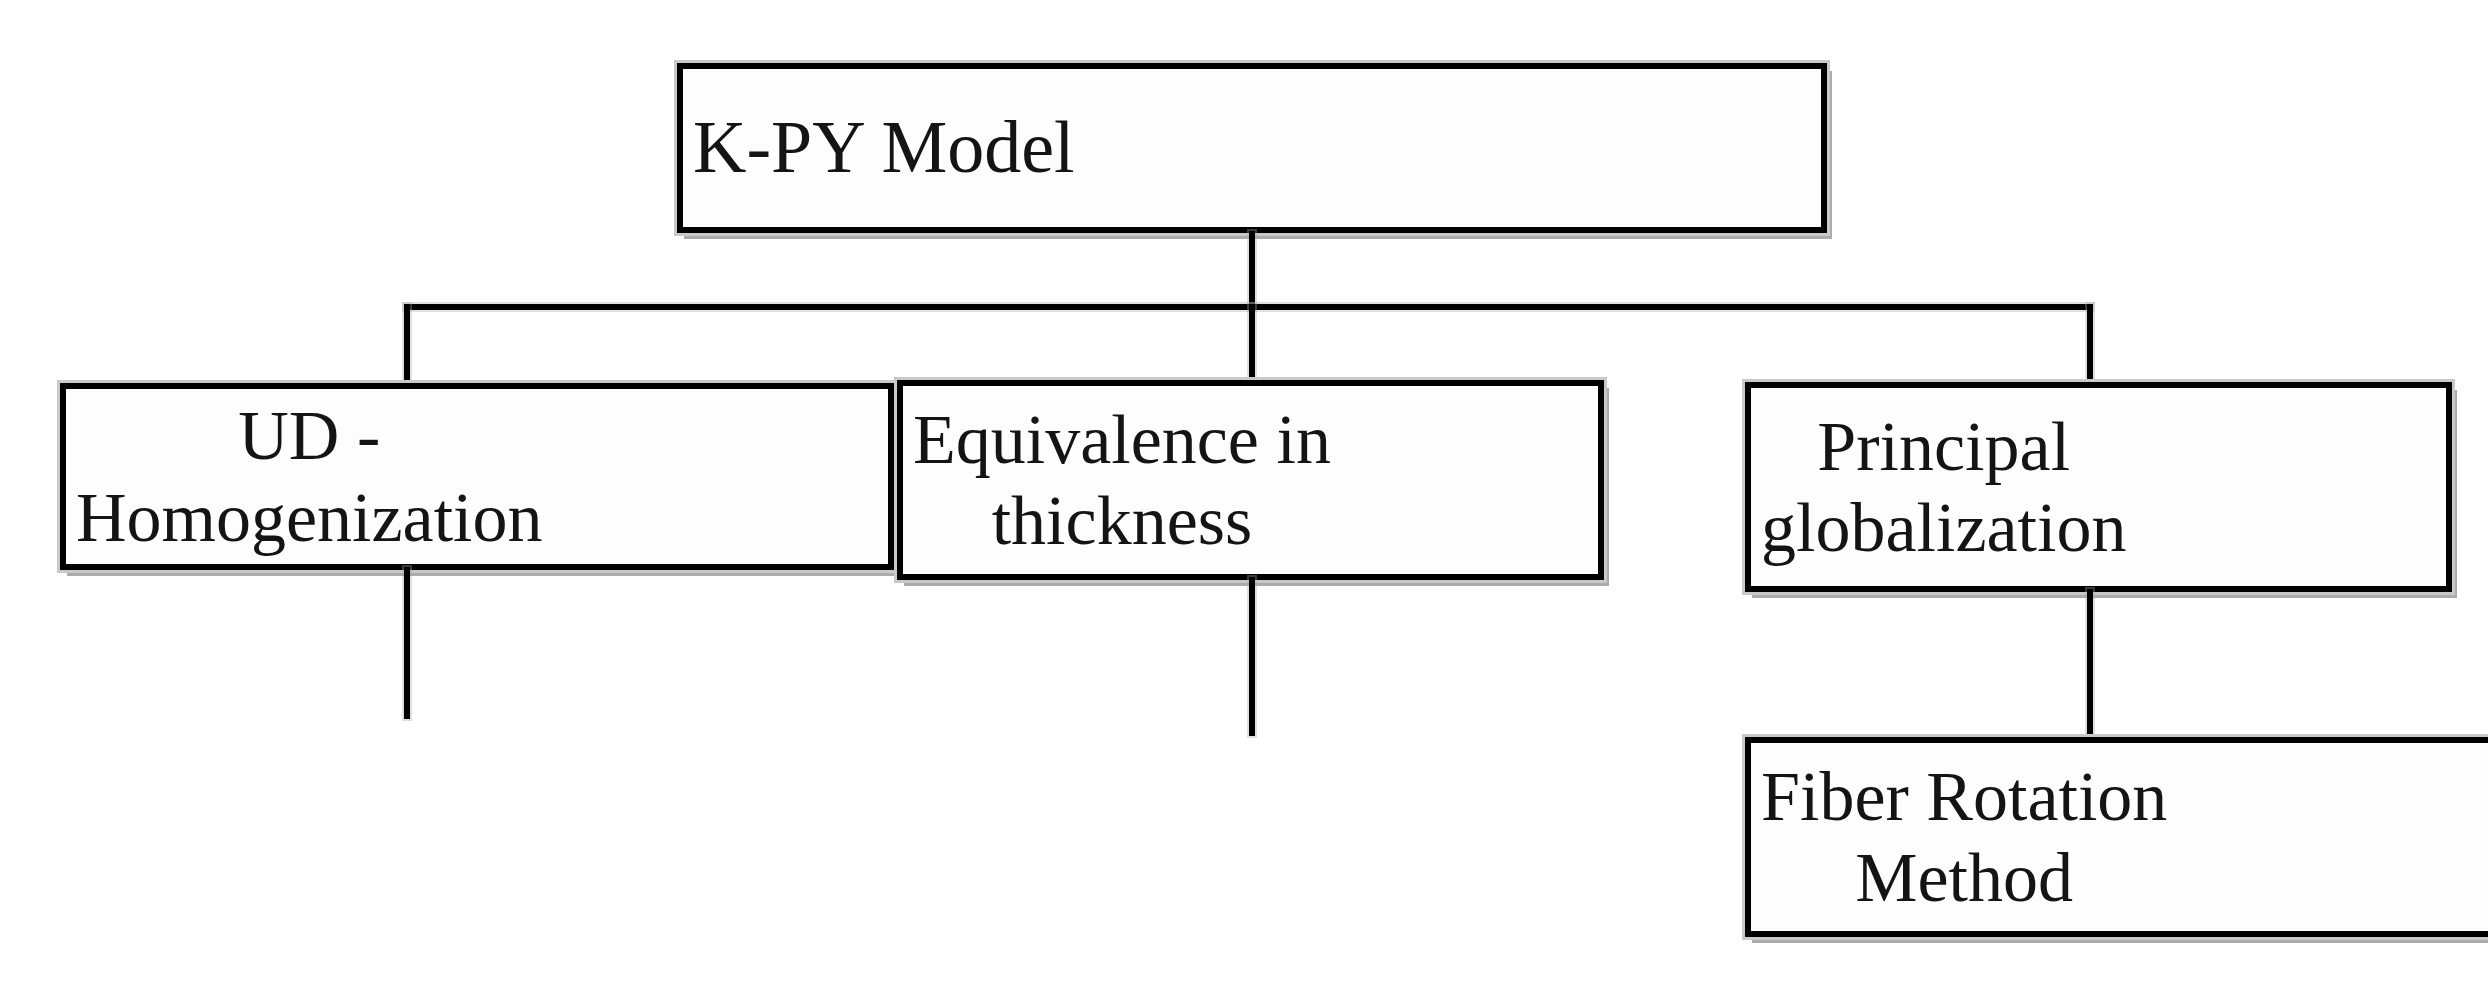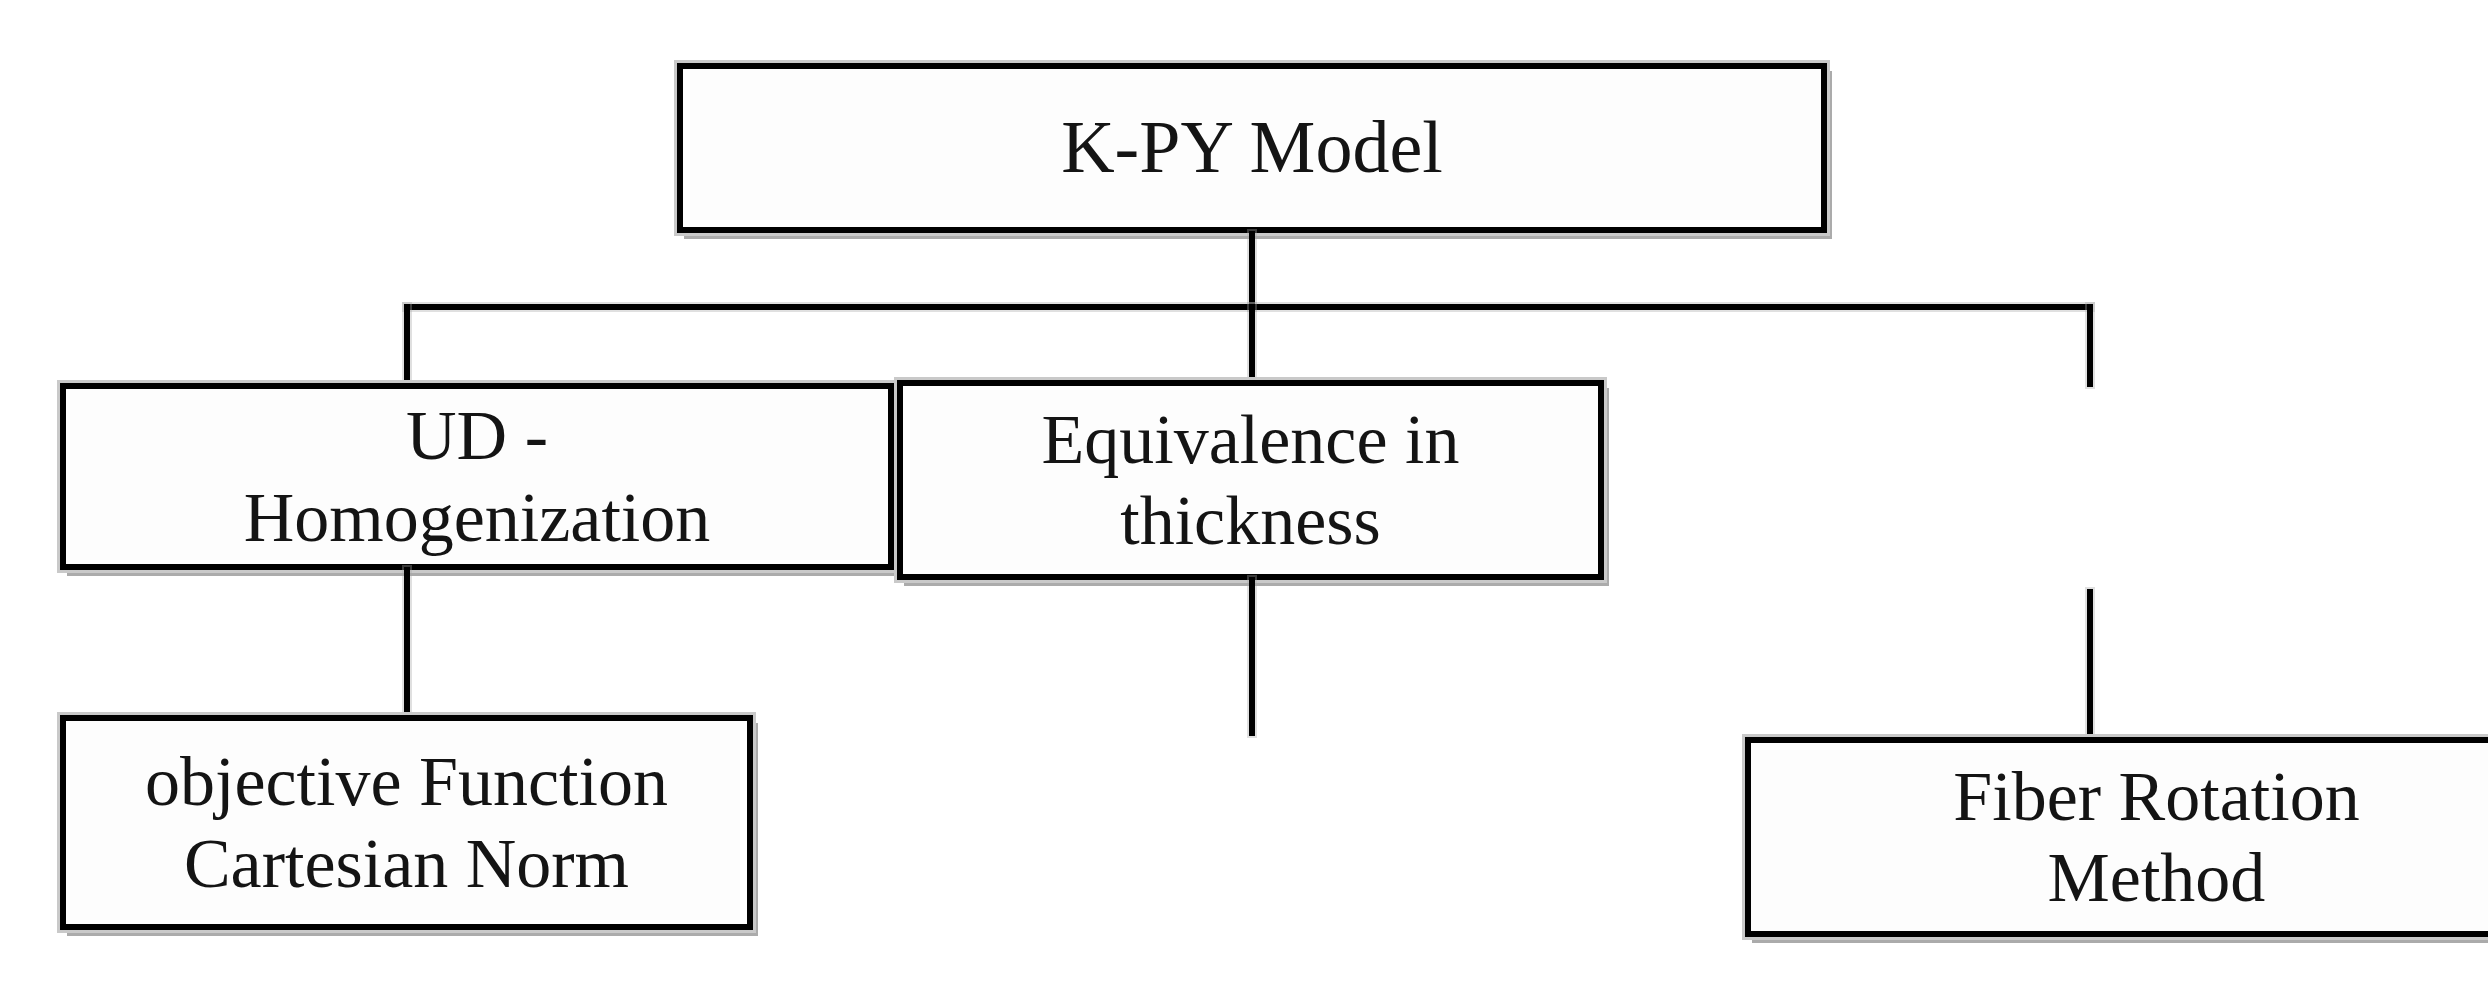--- a/index.html
+++ b/index.html
@@ -15,21 +15,21 @@
     overflow: hidden;
     font-family: "Liberation Serif", serif;
   }
   .node {
     position: absolute;
     box-sizing: border-box;
     border: 6px solid #000000;
     background: #fdfdfd;
     display: flex;
     align-items: center;
-    justify-content: center;
+    justify-content: flex-start;
     text-align: center;
     box-shadow: 0 0 0 3px #c9c9c9, 6px 7px 0 -1px #ababab;
   }
   .node-label {
     white-space: pre-line;
     color: #141414;
     font-size: 70px;
     line-height: 1.16;
     padding: 0 10px;
   }
@@ -75,27 +75,27 @@
   <div class="connector" id="drop-3"></div>
 
   <div class="node" id="box-p1">
     <span class="node-label">UD -
 Homogenization</span>
   </div>
   <div class="node" id="box-p2">
     <span class="node-label">Equivalence in
 thickness</span>
   </div>
+  <div class="node" id="box-p3">
+    <span class="node-label">Principal
+globalization</span>
+  </div>
 
   <div class="connector" id="link-1"></div>
   <div class="connector" id="link-2"></div>
   <div class="connector" id="link-3"></div>
 
-  <div class="node" id="box-c1">
-    <span class="node-label">objective Function
-Cartesian Norm</span>
-  </div>
   <div class="node" id="box-c3">
     <span class="node-label">Fiber Rotation
 Method</span>
   </div>
 
 </div>
 
 </body></html>

